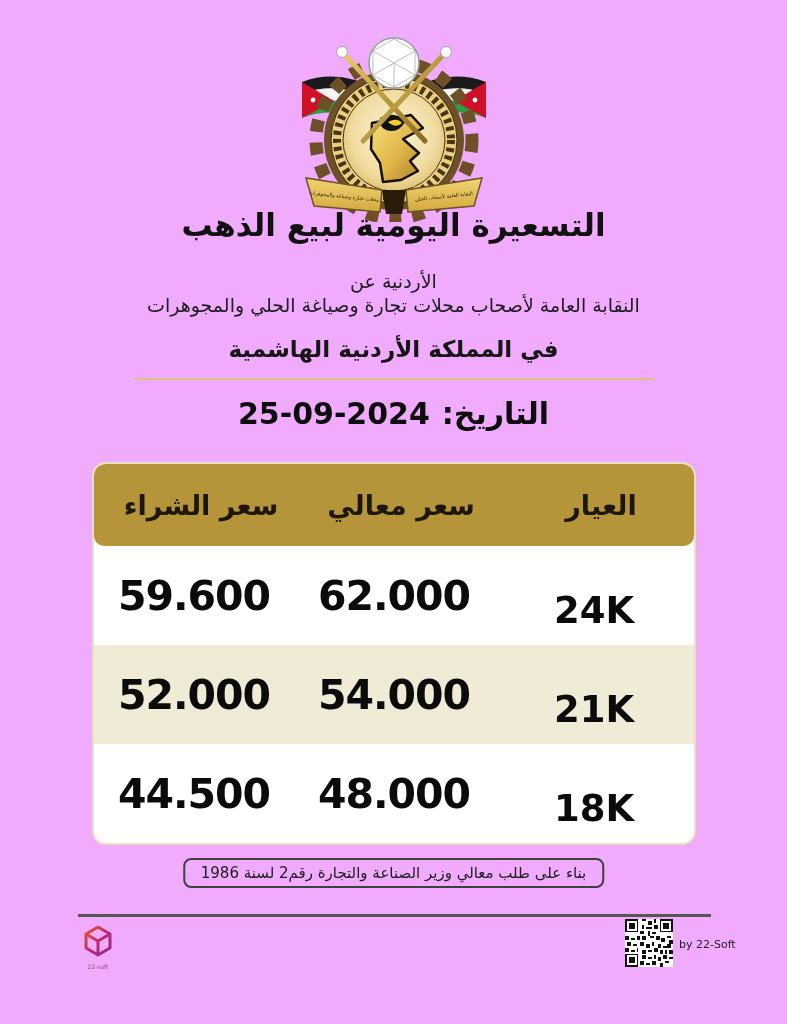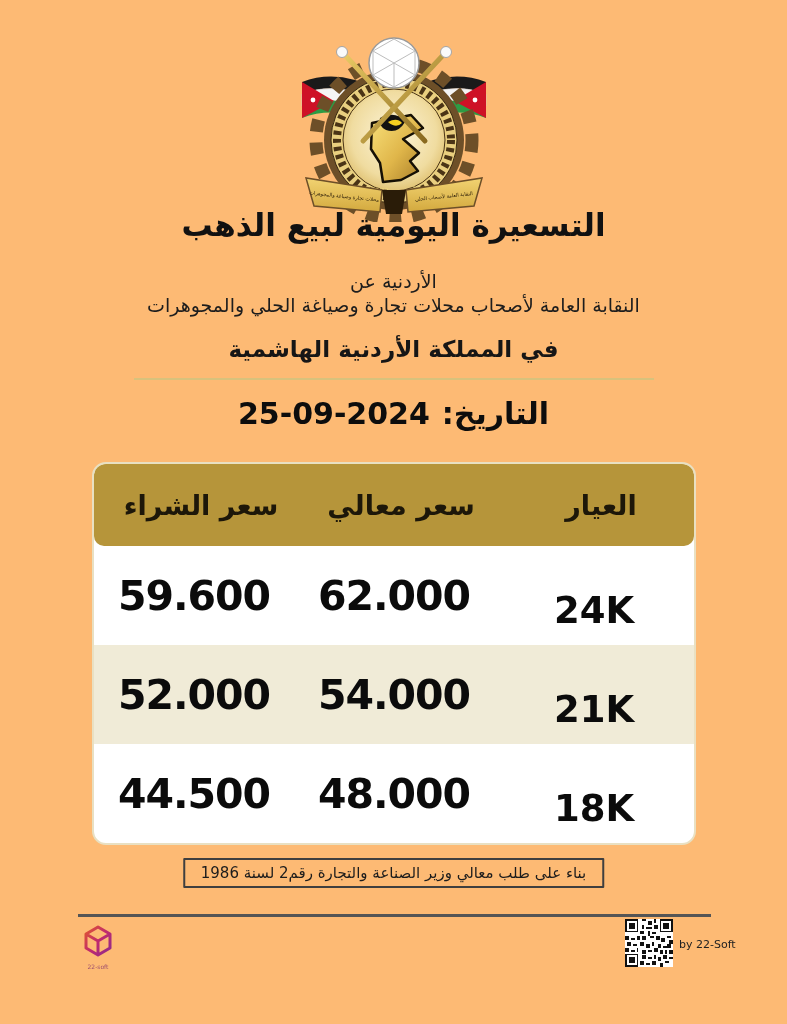--- a/index.html
+++ b/index.html
@@ -1,17 +1,17 @@
 <!DOCTYPE html>
 <html lang="ar"><head>
 <meta charset="utf-8">
 <style>
   html,body{margin:0;padding:0;background:#ffffff;}
   .page{
-    position:relative;width:787px;height:1024px;background:#fdba74;
+    position:relative;width:787px;height:1024px;background:#f0abfc;
     font-family:"DejaVu Sans",sans-serif;overflow:hidden;margin:0 auto;
   }
   .abs{position:absolute;}
   .centered{left:0;width:787px;text-align:center;}
   
   .title{top:207px;font-size:31px;font-weight:800;color:#111;}
   .issued1{top:270px;font-size:19px;color:#1d1d1d;}
   .issued2{top:294px;font-size:19px;color:#1d1d1d;}
   .country{top:336px;font-size:23px;font-weight:600;color:#161616;}
   .sep{top:378px;left:134px;width:520px;height:2px;background:#d8c27c;}
@@ -31,21 +31,21 @@
     border-radius:10px;
   }
   .th{flex:1;text-align:center;font-size:27px;font-weight:800;color:#1d1709;padding-left:14px;}
   .trow{flex:1;display:flex;align-items:center;}
   .trow.alt{background:#f0ebd7;}
   .td{flex:1;text-align:center;font-size:41px;font-weight:800;color:#0b0b0b;letter-spacing:-1px;}
   .td.karat{font-size:37px;letter-spacing:0;margin-top:30px;}
   
   .note-box{
     top:858px;left:50%;transform:translateX(-50%);
-    border:2px solid #3f3f3f;border-radius:1px;padding:4px 16px;
+    border:2px solid #3f3f3f;border-radius:8px;padding:4px 16px;
     font-size:15px;color:#1c1c1c;direction:rtl;white-space:nowrap;
   }
   .footer-line{top:914px;left:78px;width:633px;height:3px;background:#555555;}
   .maker{top:924px;left:78px;width:40px;text-align:center;}
   .maker-label{font-size:6px;color:#a0526e;margin-top:1px;}
   .qr{top:919px;left:625px;}
   .credit{top:938px;left:679px;font-size:11px;color:#222;}
   .logo-wrap{top:22px;left:50%;transform:translateX(-50%);}
 </style>
 </head>

